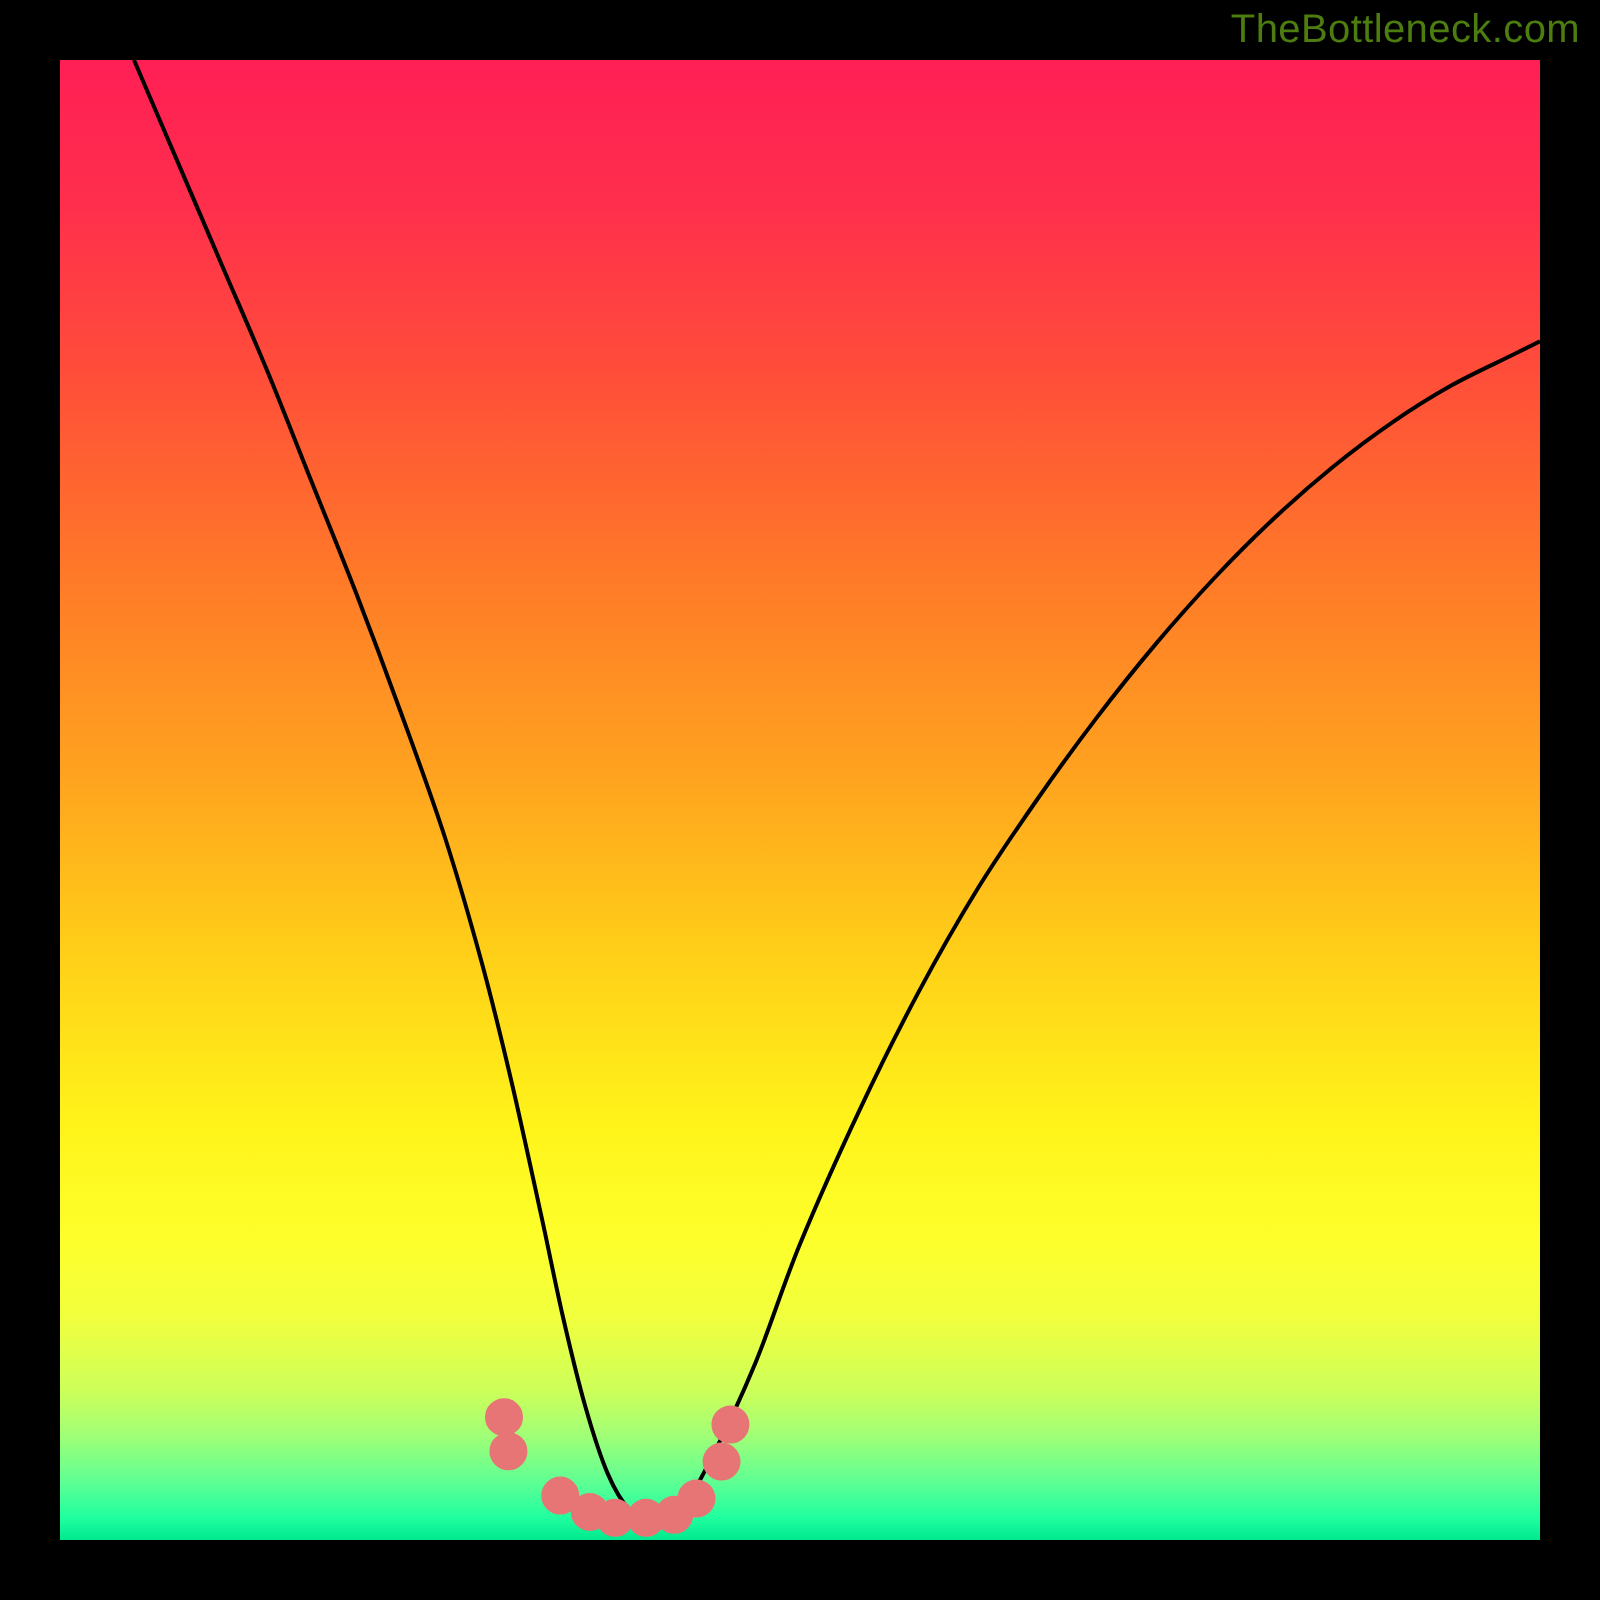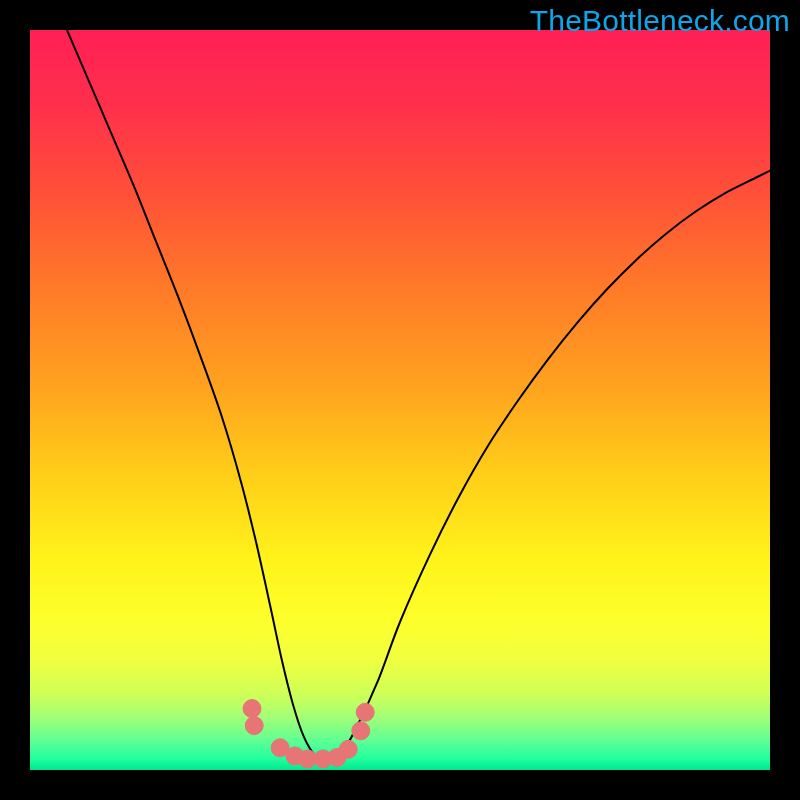--- a/index.html
+++ b/index.html
@@ -29,23 +29,23 @@
   }
   .plot-area svg {
     position: absolute;
     left: 0;
     top: 0;
   }
   .watermark {
     position: absolute;
     top: 4px;
     right: 10px;
-    font-size: 30px;
+    font-size: 20px;
     font-weight: 500;
-    color: #0ea5e9;
+    color: #4d7c0f;
     letter-spacing: 0.2px;
   }
 </style>
 </head>
 <body>
 
 <div class="frame">
   <div class="plot-area">
     <svg id="plot-svg" width="740" height="740" viewBox="0 0 740 740" preserveAspectRatio="none">
       <defs>

